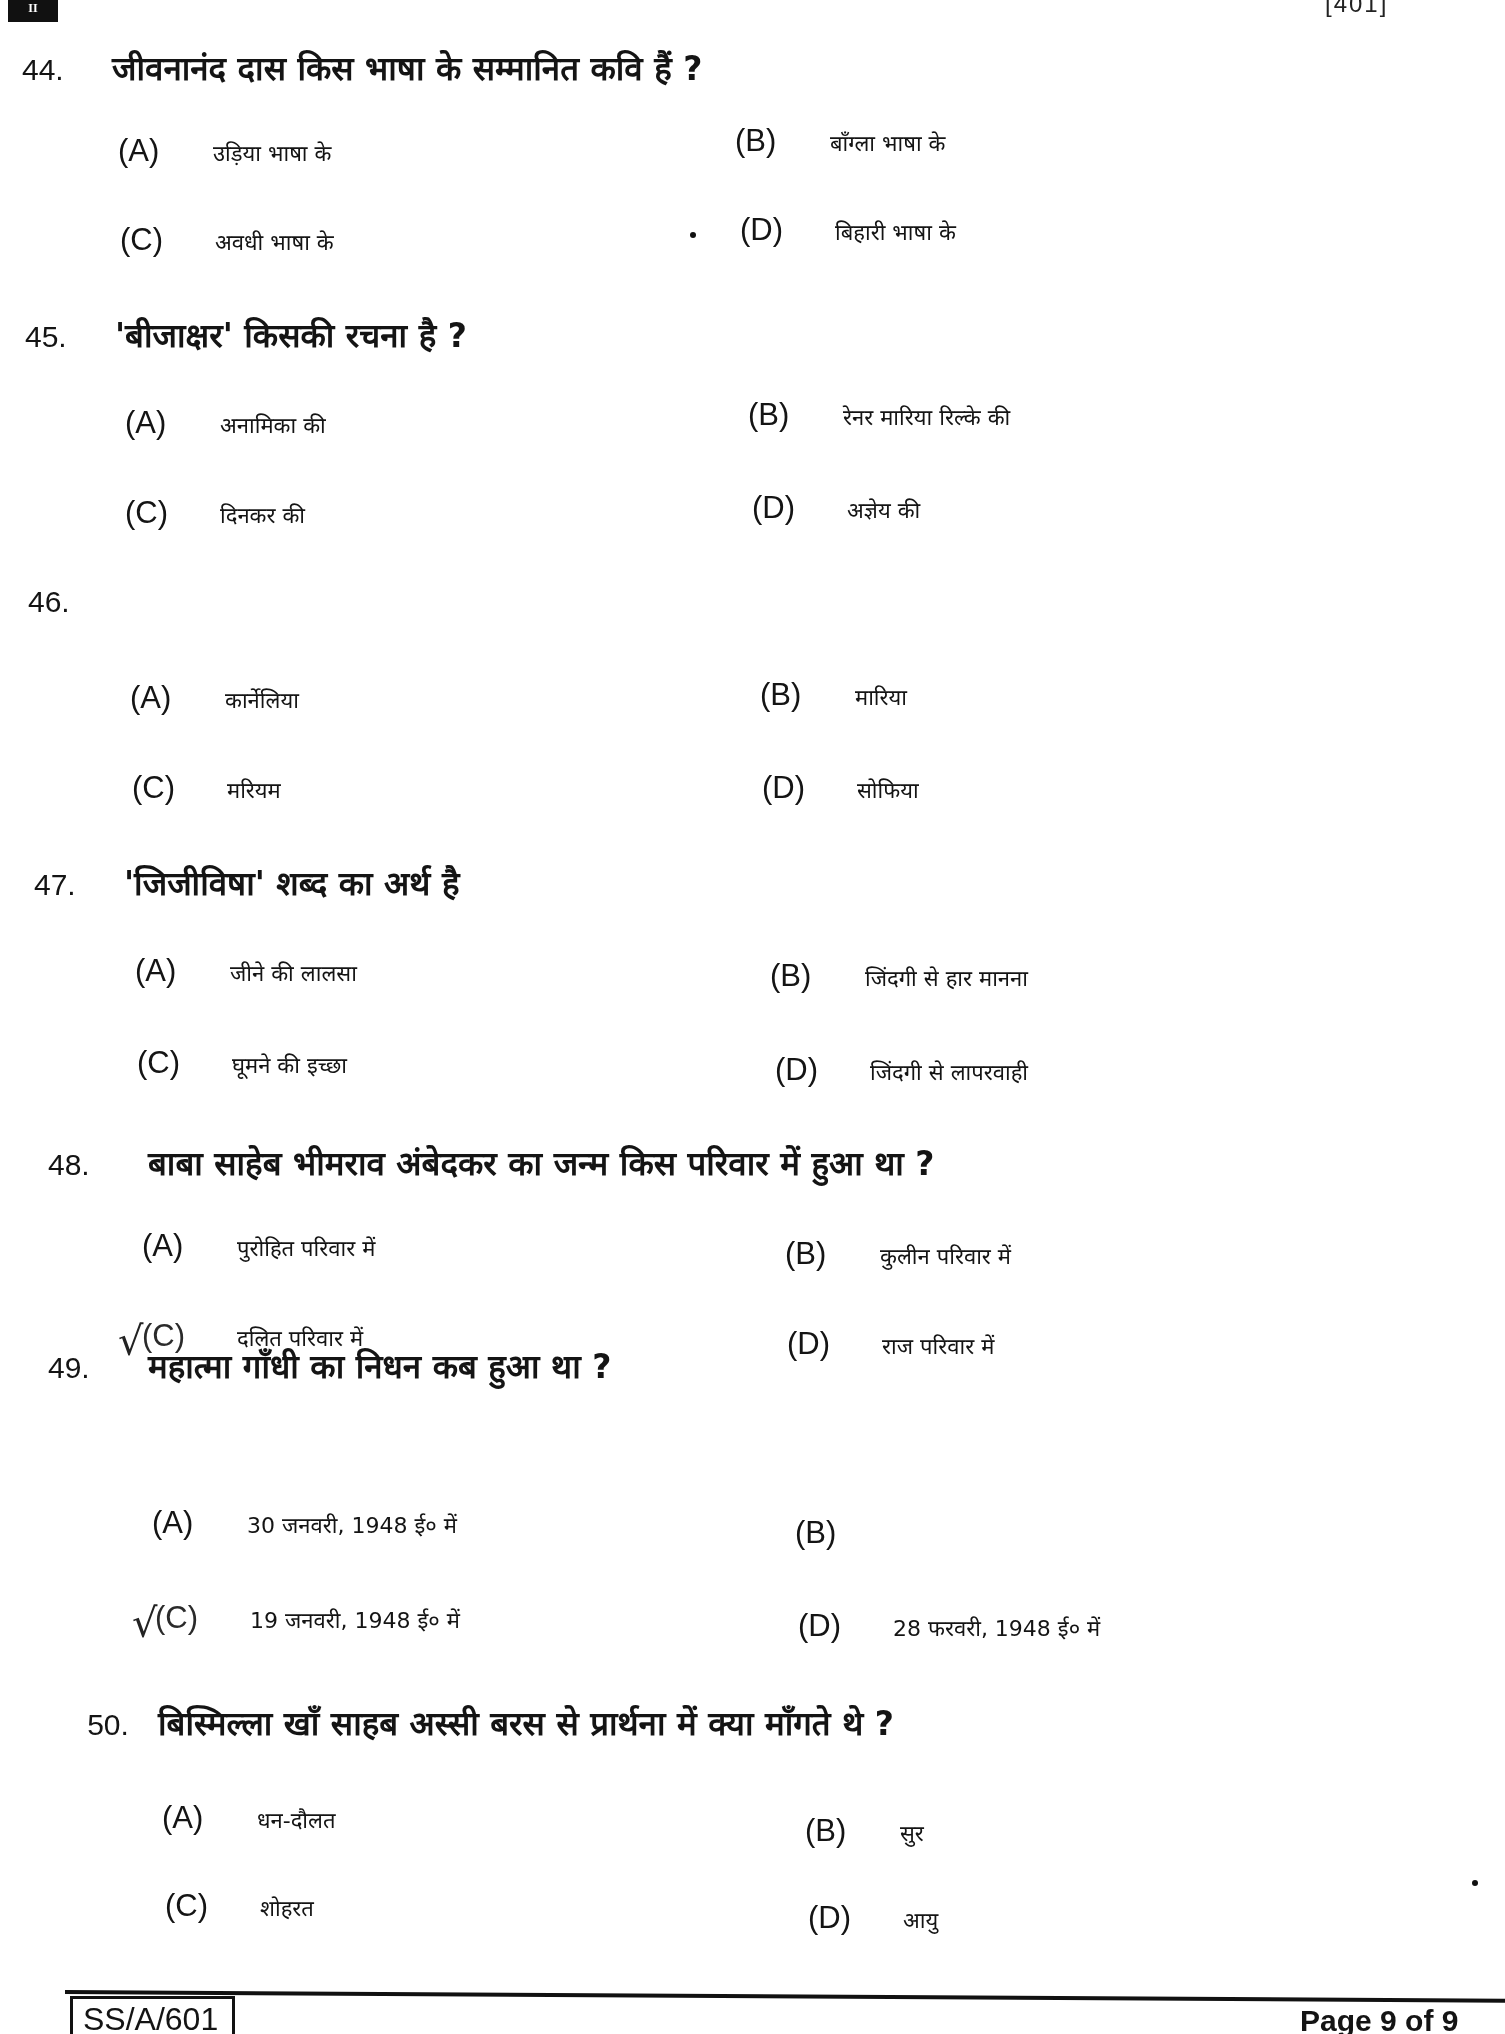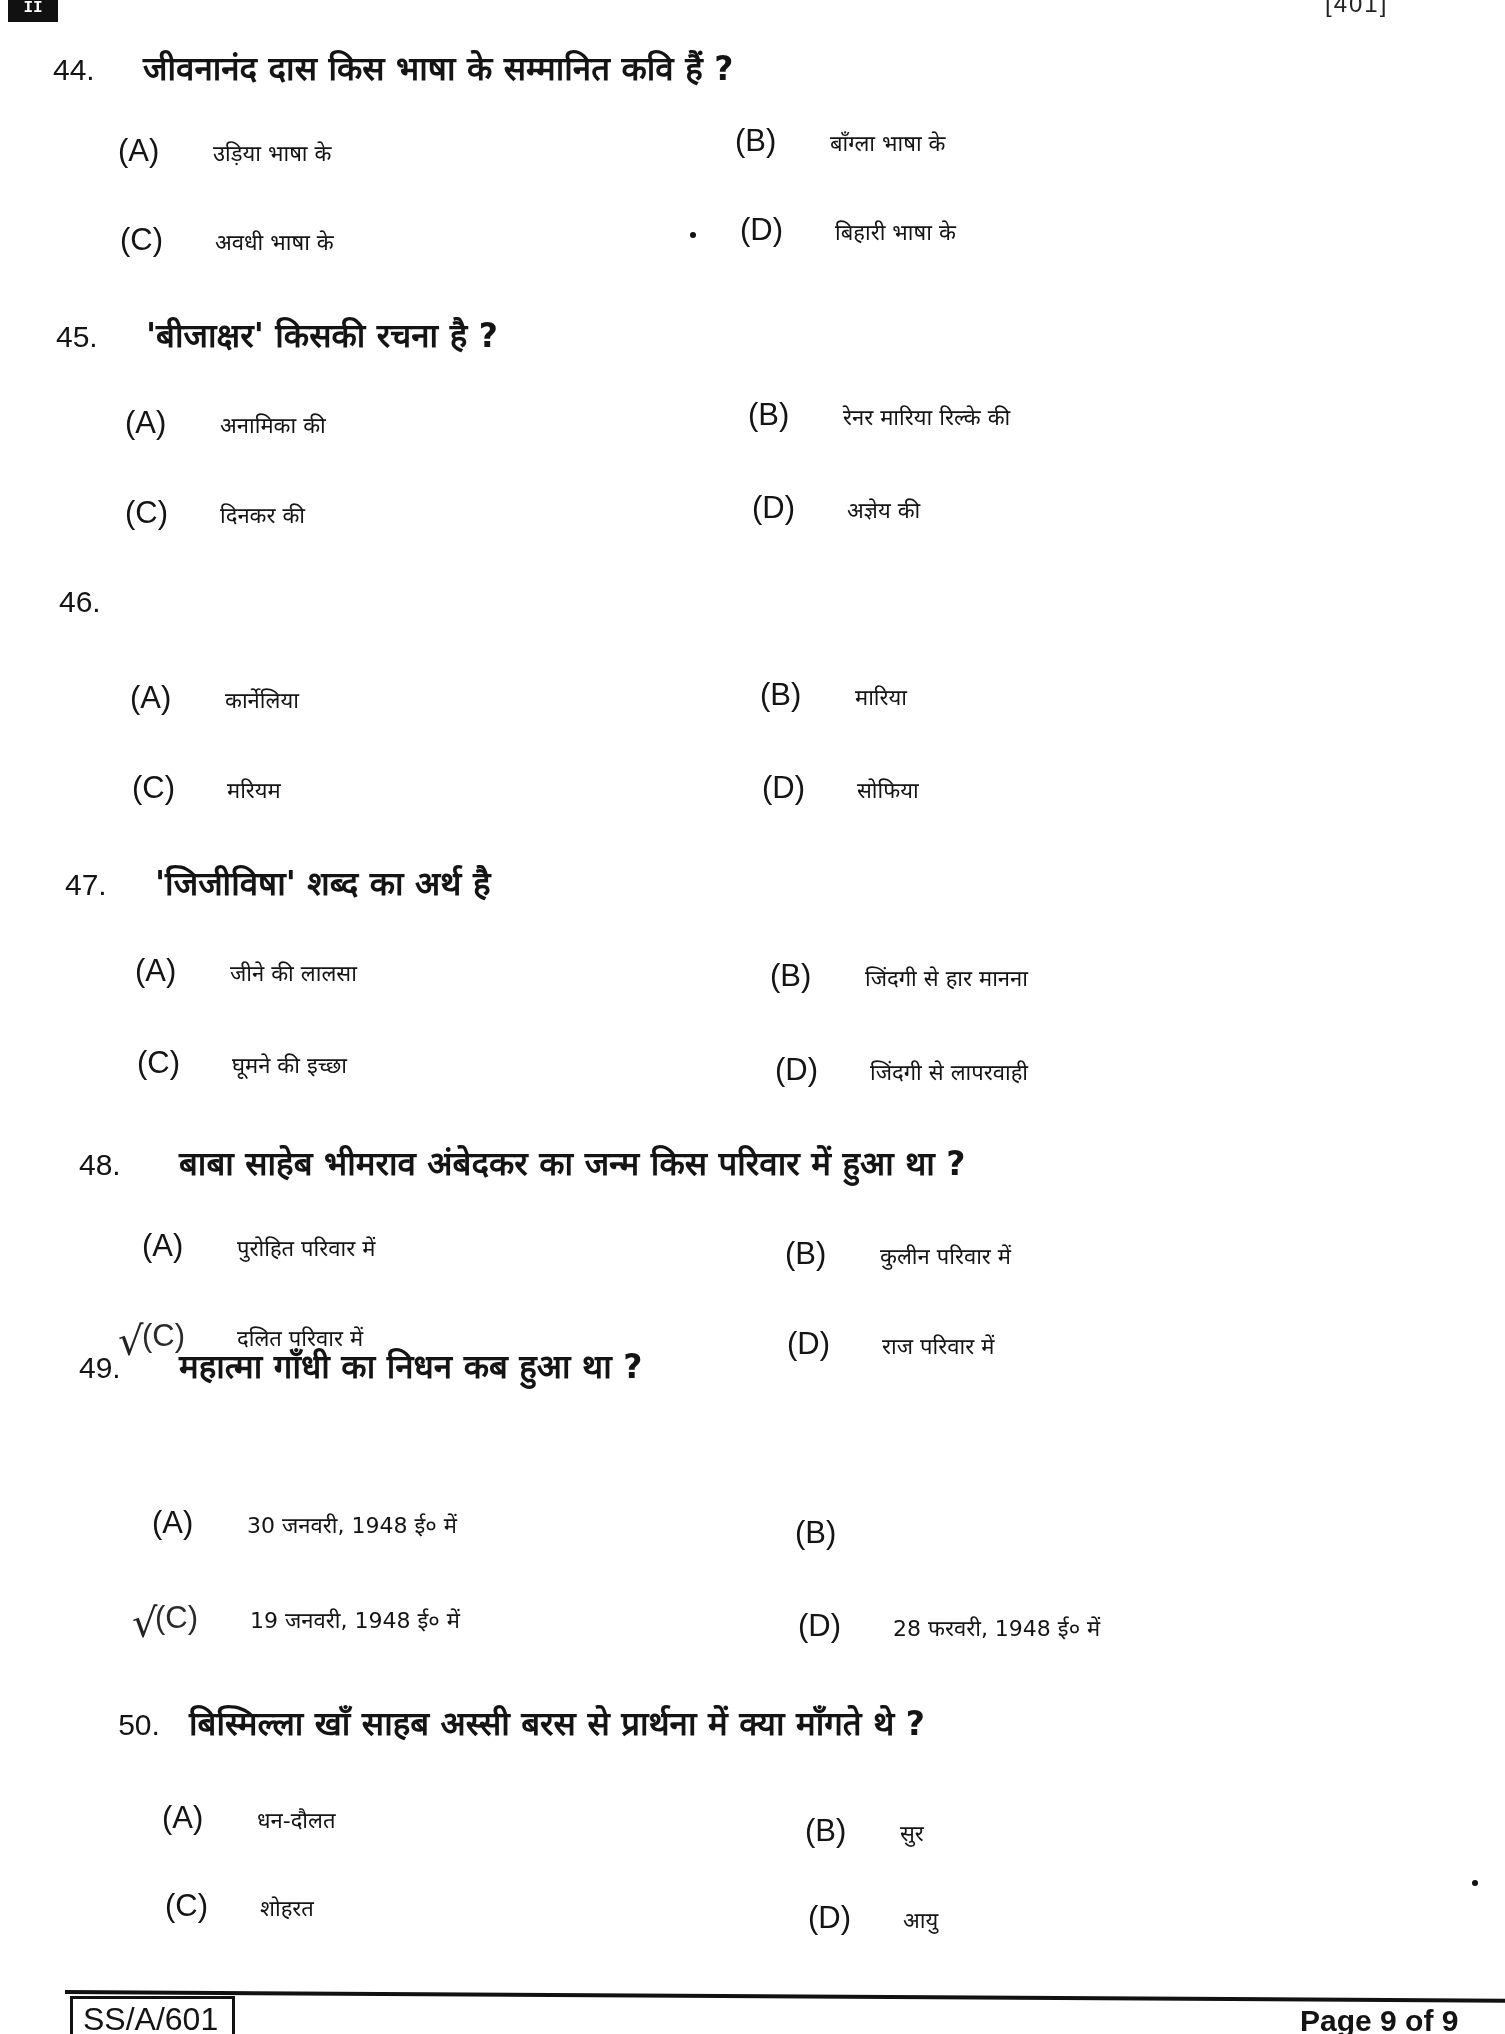--- a/index.html
+++ b/index.html
@@ -2,30 +2,30 @@
 <html><head>
   <meta charset="utf-8">
   <style>
     html, body { margin: 0; padding: 0; }
     body {
       width: 1505px; height: 2034px; background: #ffffff; color: #141414;
       font-family: "DejaVu Sans", sans-serif; position: relative; overflow: hidden;
     }
     .page-marker {
       position: absolute; left: 8px; top: 0; width: 50px; height: 22px; background: #111;
-      color: #fff; font-family: Liberation Mono, monospace; font-size: 16px; font-weight: bold;
+      color: #fff; font-family: Liberation Serif, serif; font-size: 12px; font-weight: bold;
       text-align: center; line-height: 16px;
     }
     .top-right-code {
       position: absolute; left: 1325px; top: -10px; font-family: "Liberation Sans", sans-serif;
       font-size: 24px; color: #222; letter-spacing: 2px;
     }
     .q { position: absolute; left: 0; width: 1505px; }
     .q-head { position: absolute; display: flex; align-items: baseline; }
-    .q-num { font-family: "Liberation Sans", sans-serif; font-size: 30px; width: 90px; display: inline-block; margin-left: 31px; }
+    .q-num { font-family: "Liberation Sans", sans-serif; font-size: 30px; width: 90px; display: inline-block; }
     .q-text { font-size: 33px; font-weight: bold; }
     .opt { position: absolute; display: flex; align-items: baseline; }
     .opt-label { font-family: "Liberation Sans", sans-serif; font-size: 31px; display: inline-block; width: 95px; }
     .opt-text { font-size: 22px; font-weight: normal; }
     .tick-mark {
       position: absolute; font-family: "DejaVu Sans", sans-serif; font-size: 40px; color: #222;
       font-style: italic;
     }
     .footer-rule {
       position: absolute; left: 65px; top: 1990px; width: 1445px; height: 4px; background: #111;

